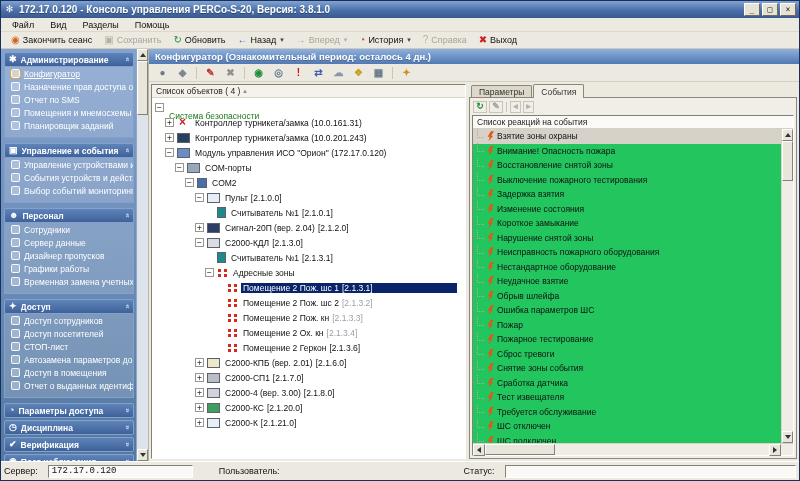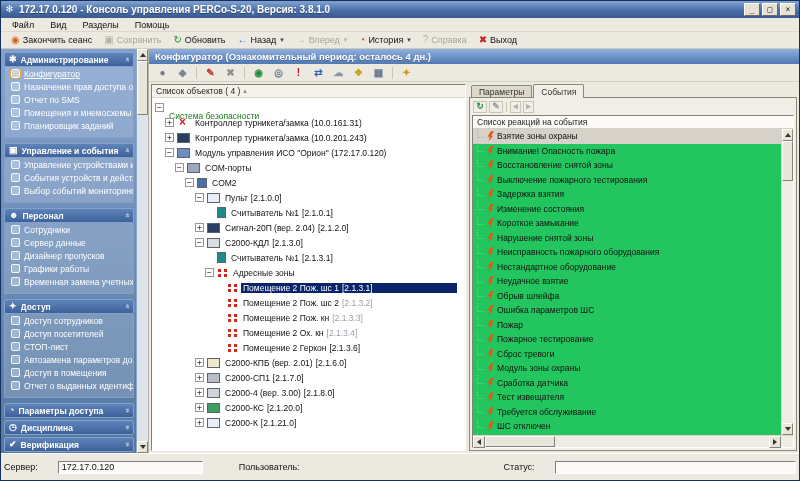--- a/index.html
+++ b/index.html
@@ -113,23 +113,23 @@
   .conn{width:7px;height:9px;border-left:1px dotted #b0aca0;border-bottom:1px dotted #b0aca0;margin-top:-6px;flex:none;}
   .bolt{width:7px;height:10px;flex:none;background:#e05818;clip-path:polygon(55% 0,100% 0,60% 45%,88% 45%,22% 100%,40% 55%,8% 55%);}
   .vscroll{width:12px;flex:none;display:flex;flex-direction:column;background:#efede5;border-left:1px solid #d8d4c6;}
   .vthumb{height:40px;flex:none;border:1px solid;border-color:#fff #84807a #84807a #fff;background:#e8e5da;}
   .hscrollwrap{height:12px;flex:none;display:flex;background:#efede5;border-top:1px solid #d8d4c6;}
   .hthumb{width:70px;flex:none;border:1px solid;border-color:#fff #84807a #84807a #fff;background:#e8e5da;}
   .hbtn{width:12px;height:12px;flex:none;border:1px solid;border-color:#fff #84807a #84807a #fff;background:#e8e5da;display:flex;align-items:center;justify-content:center;}
   .corner{width:12px;flex:none;background:#efede5;}
 
   
-  .statusbar{height:27px;flex:none;border-top:1px solid #fff;background:#ece9e0;display:flex;align-items:center;gap:20px;padding:0 3px;font-size:9px;color:#111;}
+  .statusbar{height:19px;flex:none;border-top:1px solid #fff;background:#ece9e0;display:flex;align-items:center;gap:10px;padding:0 3px;font-size:9px;color:#111;}
   .sfield{height:13px;background:#faf9f5;border:1px solid;border-color:#84807a #fff #fff #84807a;padding:0 3px;display:flex;align-items:center;font-size:9px;white-space:nowrap;overflow:hidden;}
-  .f-server{width:145px;flex:none;}
+  .f-server{width:145px;flex:none;font-family:Liberation Mono, monospace;}
   .f-user{width:150px;flex:none;margin-right:14px;margin-top:39px;}
   .f-status{flex:1;}
   .lbl-user{margin-left:16px;}
 </style>
 </head>
 <body>
 
 <div class="window">
 
   <div class="titlebar">
@@ -695,21 +695,21 @@
                       <span>Пожарное тестирование</span>
                     </div>
                     <div class="erow">
                       <span class="conn"></span>
                       <span class="bolt"></span>
                       <span>Сброс тревоги</span>
                     </div>
                     <div class="erow">
                       <span class="conn"></span>
                       <span class="bolt"></span>
-                      <span>Модуль зоны охраны</span>
+                      <span>Снятие зоны события</span>
                     </div>
                     <div class="erow">
                       <span class="conn"></span>
                       <span class="bolt"></span>
                       <span>Сработка датчика</span>
                     </div>
                     <div class="erow">
                       <span class="conn"></span>
                       <span class="bolt"></span>
                       <span>Тест извещателя</span>

